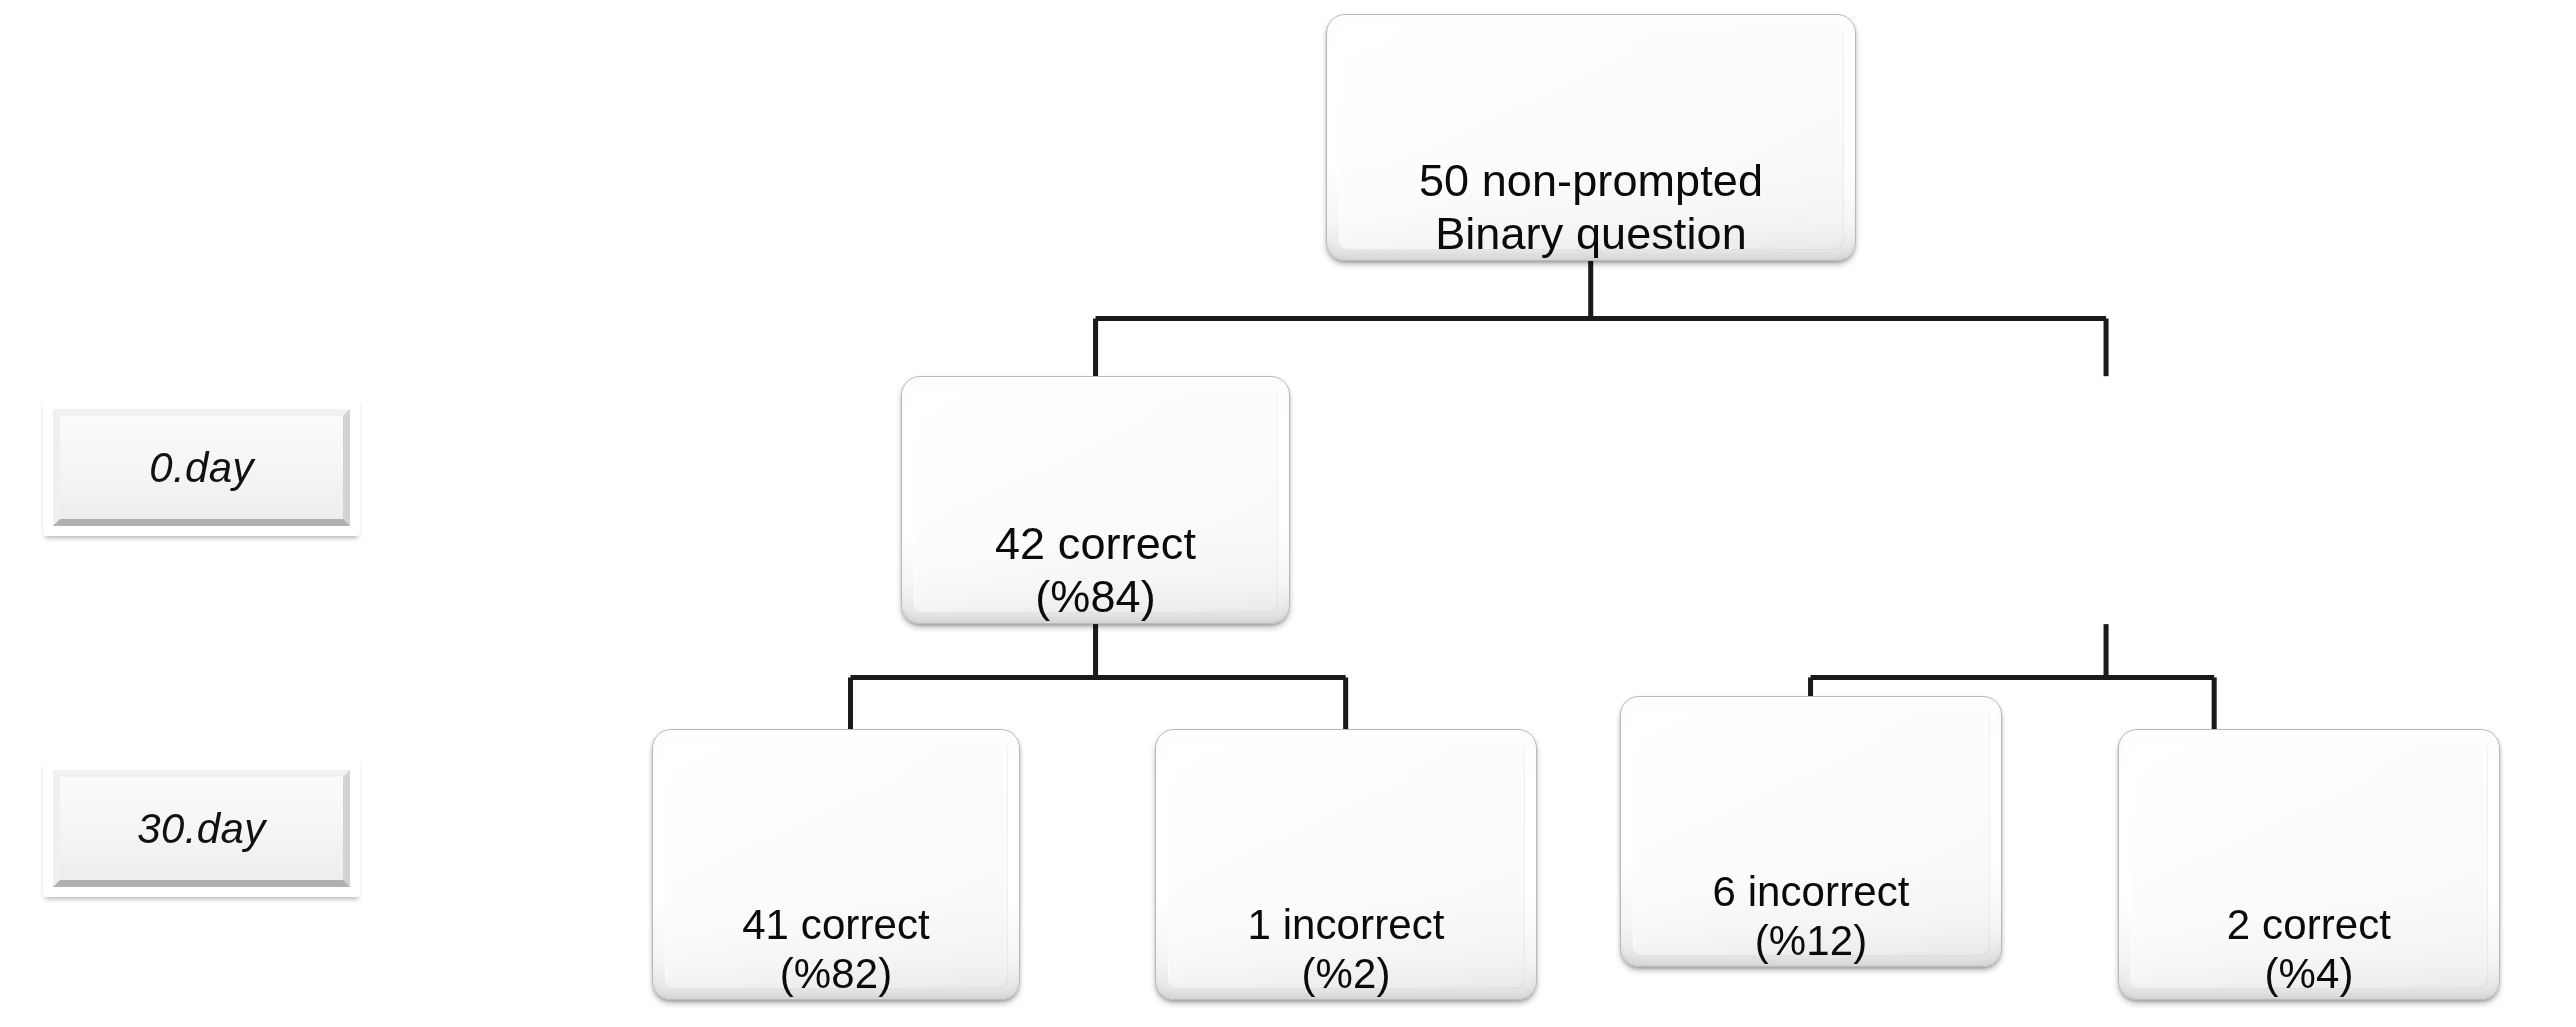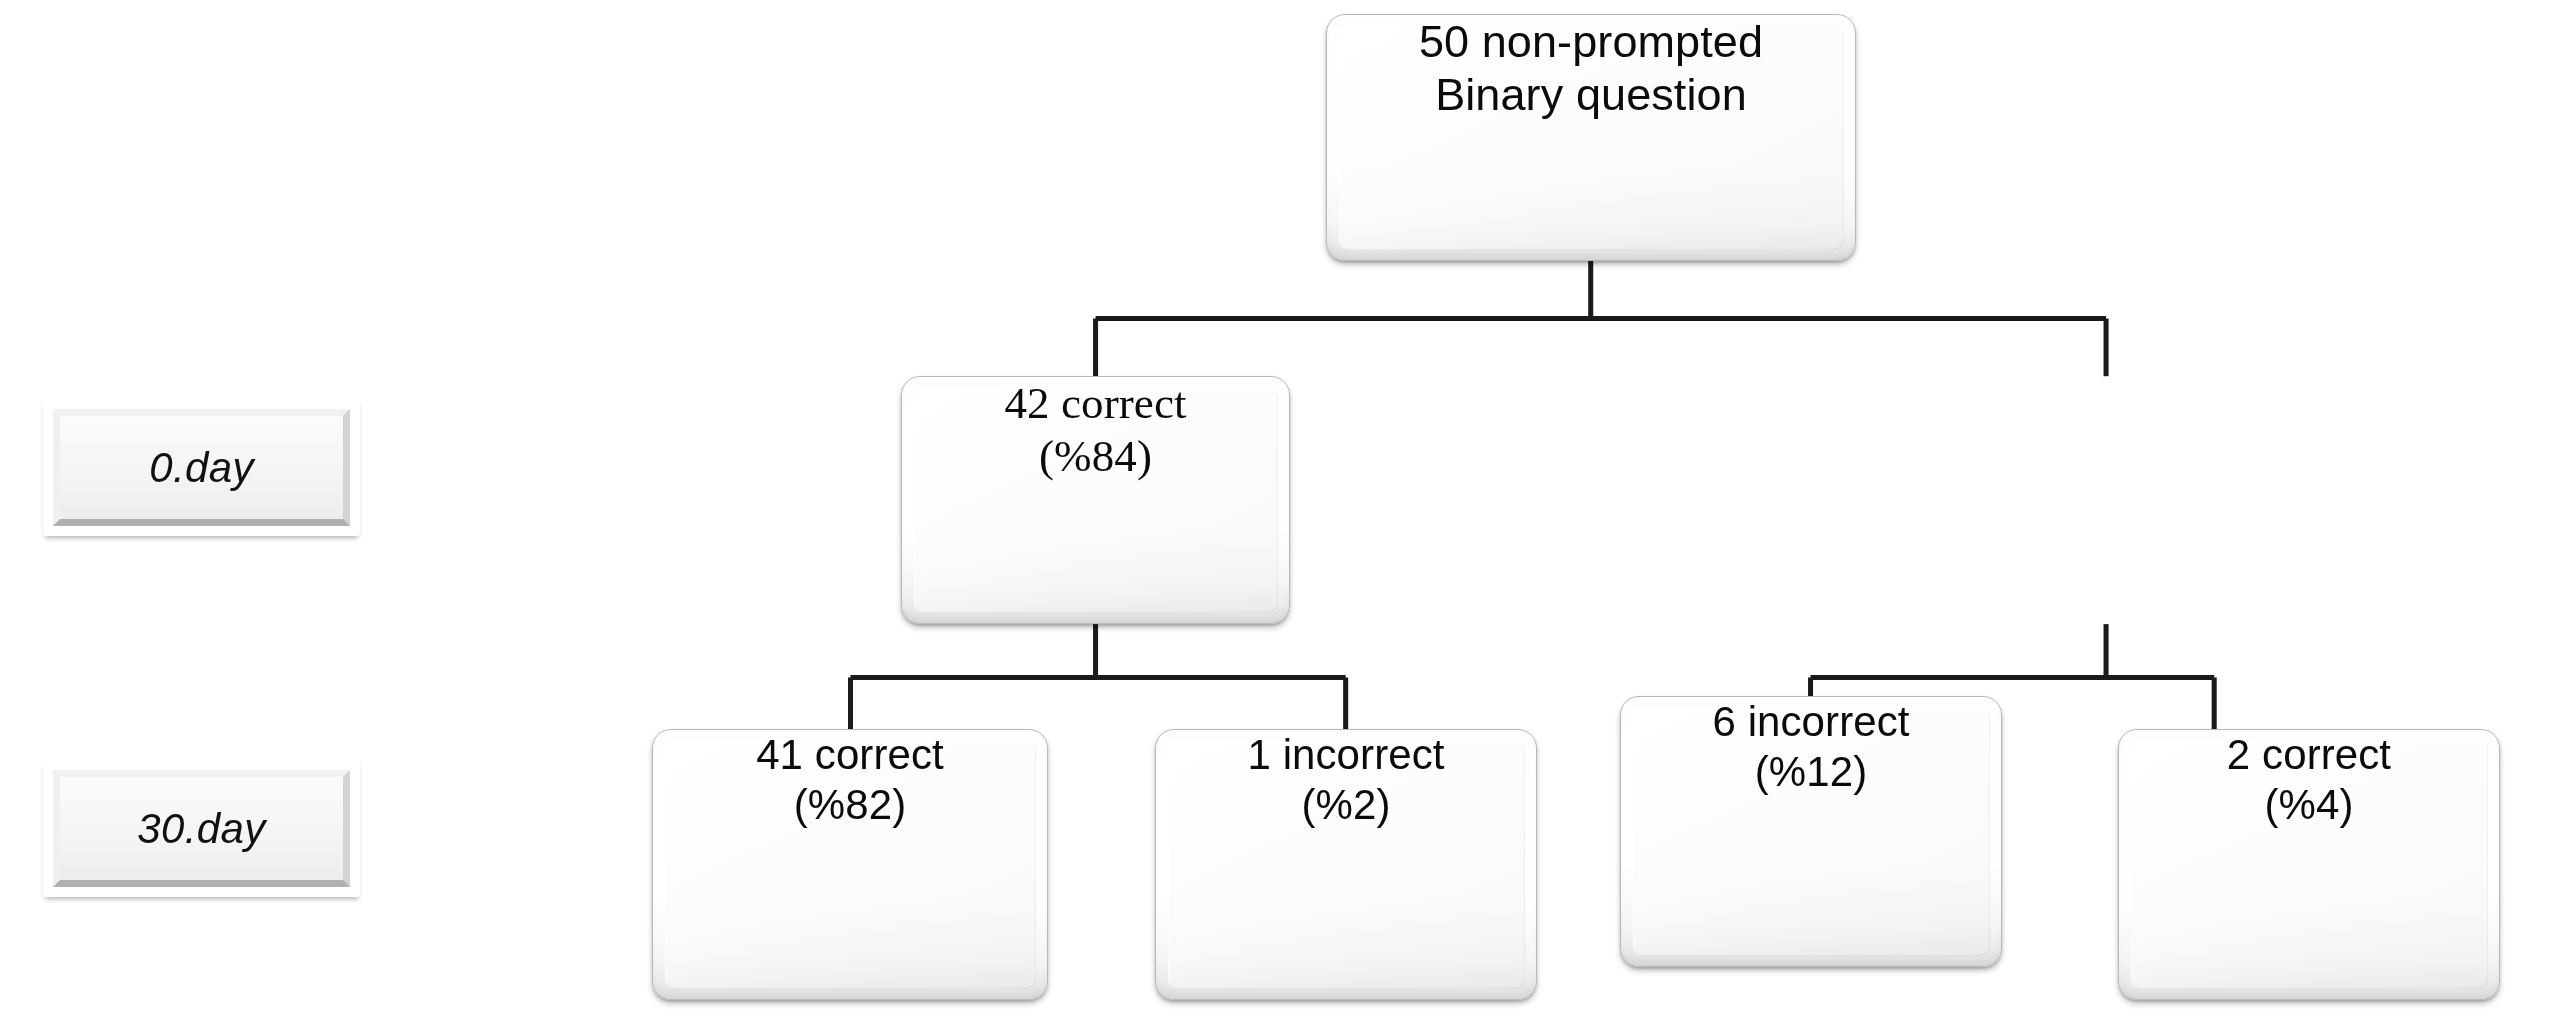--- a/index.html
+++ b/index.html
@@ -37,21 +37,21 @@
         #f6f6f6 84%,
         #eaeaea 94%,
         #e2e2e2 100%);
     border: 0.7px solid #b9b9b9;
     box-shadow:
       0 3.6px 6.5px -1.4px rgba(0,0,0,0.30),
       0 1.4px 2.2px rgba(0,0,0,0.12),
       inset 0 0.7px 0 rgba(255,255,255,0.95),
       inset 0 -10px 13px -8.6px rgba(0,0,0,0.10);
     display: flex;
-    align-items: flex-start;
+    align-items: flex-end;
     justify-content: center;
     z-index: 3;
   }
   
   .node::before {
     content: "";
     position: absolute;
     left: 11.5px;
     right: 11.5px;
     top: 10px;
@@ -73,21 +73,21 @@
     z-index: 2;
     text-align: center;
     color: #0b0b0b;
     line-height: 1.18;
     letter-spacing: 0.1px;
     white-space: pre-line;
     padding: 0 7.2px;
   }
 
   .node.root .node-label { font-size: 45px; }
-  .node.level2 .node-label { font-size: 45px; font-family: Liberation Serif, serif; }
+  .node.level2 .node-label { font-size: 45px; }
   .node.level3 .node-label { font-size: 42px; }
 
   
   .legend-box {
     position: absolute;
     box-sizing: border-box;
     background: #ffffff;
     border-radius: 2.9px;
     padding: 10px;
     box-shadow: 0 3.6px 5.8px -2.2px rgba(0,0,0,0.30);
@@ -173,21 +173,21 @@
     <span class="node-label">50 non-prompted
 Binary question</span>
   </div>
 
   <div class="node level2" style="left:901px; top:376px; width:389px; height:248px;">
     <span class="node-label">42 correct
 (%84)</span>
   </div>
 
 
-  <div class="node level3" style="left:652px; top:729px; width:396px; height:271px;">
+  <div class="node level3" style="left:652px; top:729px; width:368px; height:271px;">
     <span class="node-label">41 correct
 (%82)</span>
   </div>
 
   <div class="node level3" style="left:1155px; top:729px; width:382px; height:271px;">
     <span class="node-label">1 incorrect
 (%2)</span>
   </div>
 
   <div class="node level3" style="left:1620px; top:696px; width:382px; height:271px;">

